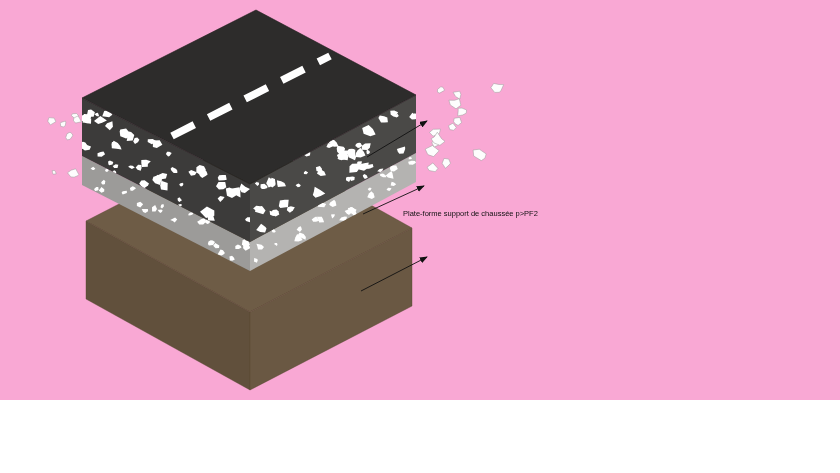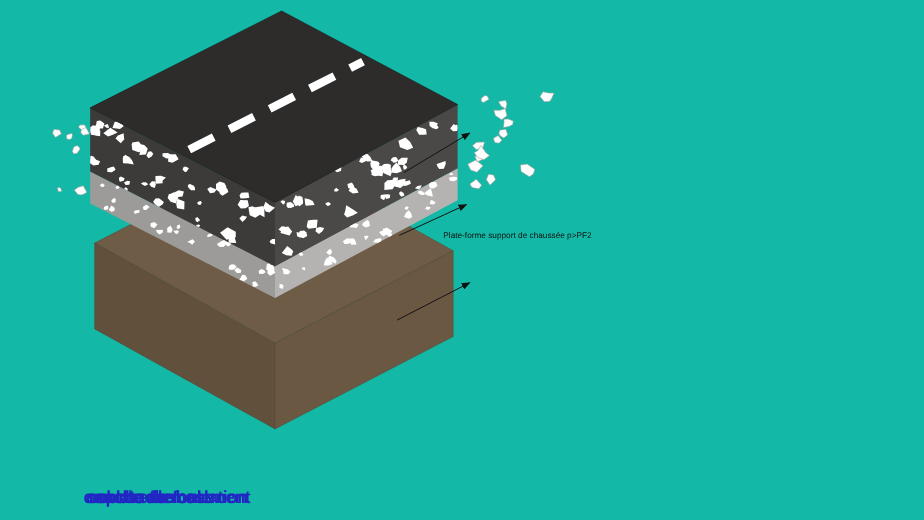--- a/index.html
+++ b/index.html
@@ -1,17 +1,17 @@
 <!DOCTYPE html>
 <html><head>
 <meta charset="utf-8">
 <style>
   html,body{margin:0;padding:0;background:#ffffff;}
   body{font-family:"Liberation Sans", sans-serif;}
-  .stage{position:relative;width:840px;height:473px;background:#14b8a6;overflow:hidden;}
+  .stage{position:relative;width:840px;height:400px;background:#f9a8d4;overflow:hidden;}
   svg{position:absolute;left:0;top:0;}
   #overlap-labels{position:absolute;left:76px;top:444px;height:22px;width:200px;}
   #overlap-labels span{
     position:absolute;top:0;font-weight:700;font-size:16px;letter-spacing:-0.5px;
     white-space:nowrap;
   }
   text.annot{font-family:"Liberation Sans",sans-serif;}
 </style>
 </head>
 <body>

